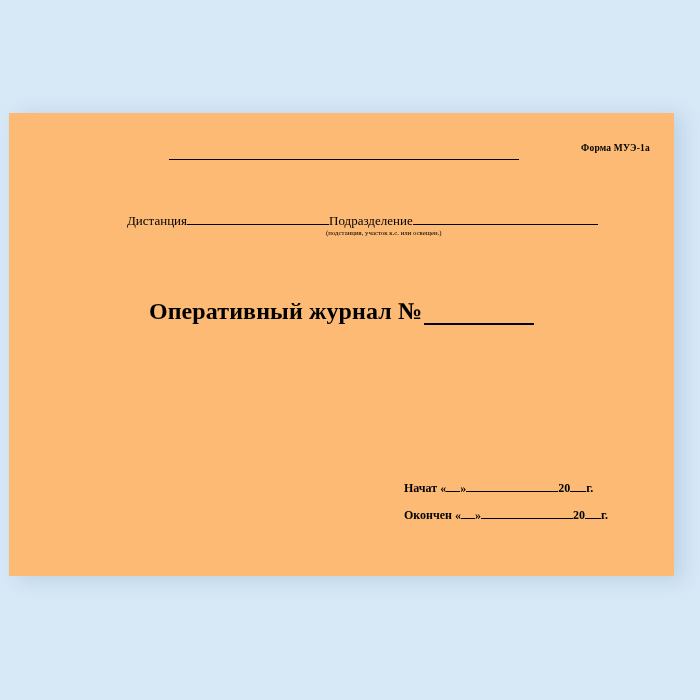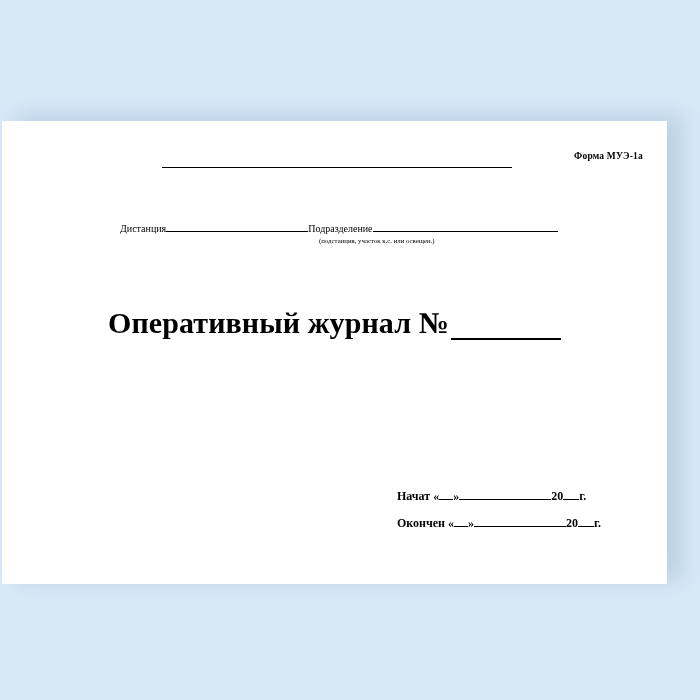--- a/index.html
+++ b/index.html
@@ -24,27 +24,26 @@
     left: 18px;
     top: 115px;
     width: 664px;
     height: 465px;
     background: rgba(120, 150, 180, 0.28);
     filter: blur(10px);
     border-radius: 2px;
   }
   .page {
     position: absolute;
-    left: 2px;
+    left: 9px;
     top: 113px;
     width: 665px;
     height: 463px;
-    background: #ffffff;
+    background: #fdba74;
     box-sizing: border-box;
-    margin-top: 8px;
   }
   .form-code {
     position: absolute;
     right: 24px;
     top: 30px;
     font-size: 9.5px;
     font-weight: bold;
     letter-spacing: 0.2px;
     color: #000;
     white-space: nowrap;
@@ -58,21 +57,21 @@
   }
   .row-dist {
     position: absolute;
     left: 118px;
     top: 100px;
     width: 440px;
     font-size: 10.5px;
     color: #000;
     white-space: nowrap;
   }
-  .row-dist .lbl { font-size: 10px; }
+  .row-dist .lbl { font-size: 13px; }
   .row-dist .fill {
     display: inline-block;
     border-bottom: 1px solid #000;
     height: 10px;
     vertical-align: baseline;
   }
   .fill-a { width: 142px; }
   .fill-b { width: 185px; }
   .caption-small {
     position: absolute;
@@ -81,21 +80,21 @@
     font-size: 6.8px;
     color: #000;
     white-space: nowrap;
   }
   .title {
     position: absolute;
     left: 0;
     top: 185px;
     width: 665px;
     text-align: center;
-    font-size: 30px;
+    font-size: 24px;
     font-weight: bold;
     color: #000;
     letter-spacing: 0.1px;
     white-space: nowrap;
   }
   .title .numline {
     display: inline-block;
     border-bottom: 2px solid #000;
     width: 110px;
     height: 24px;

